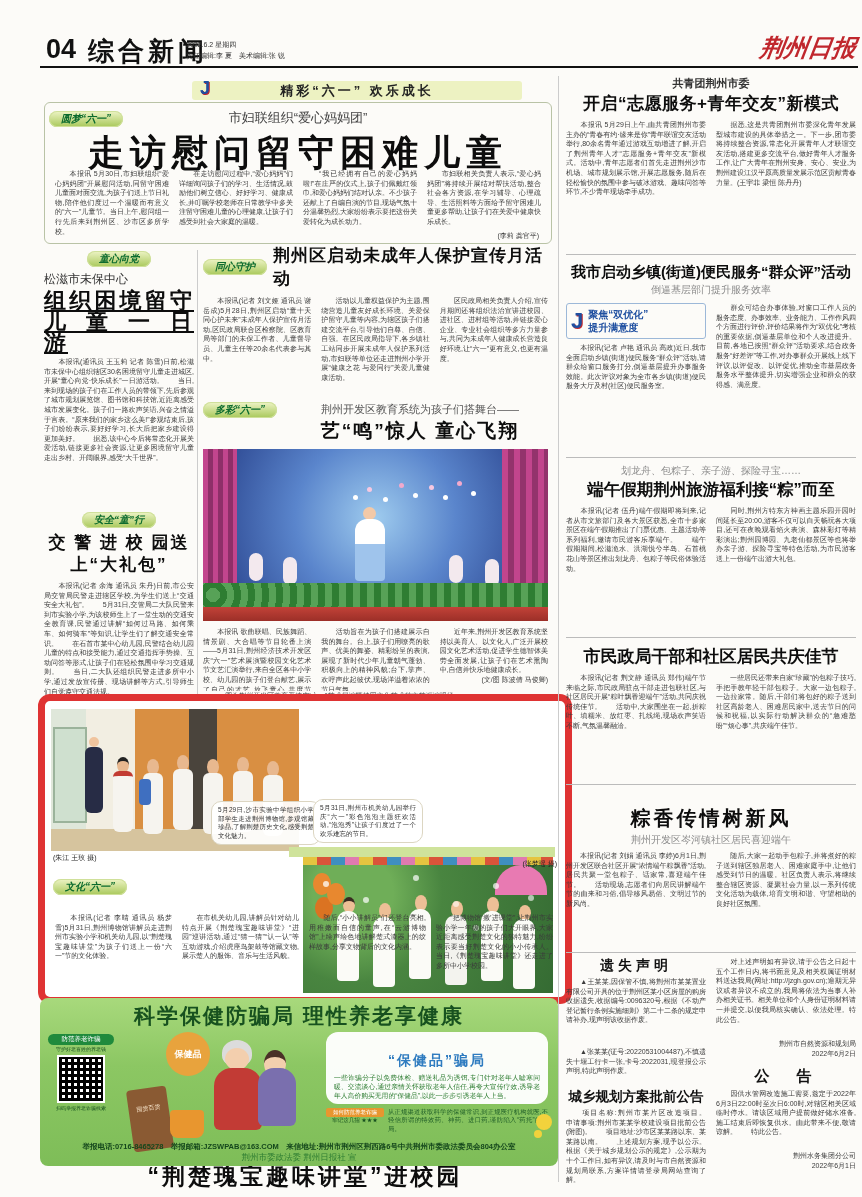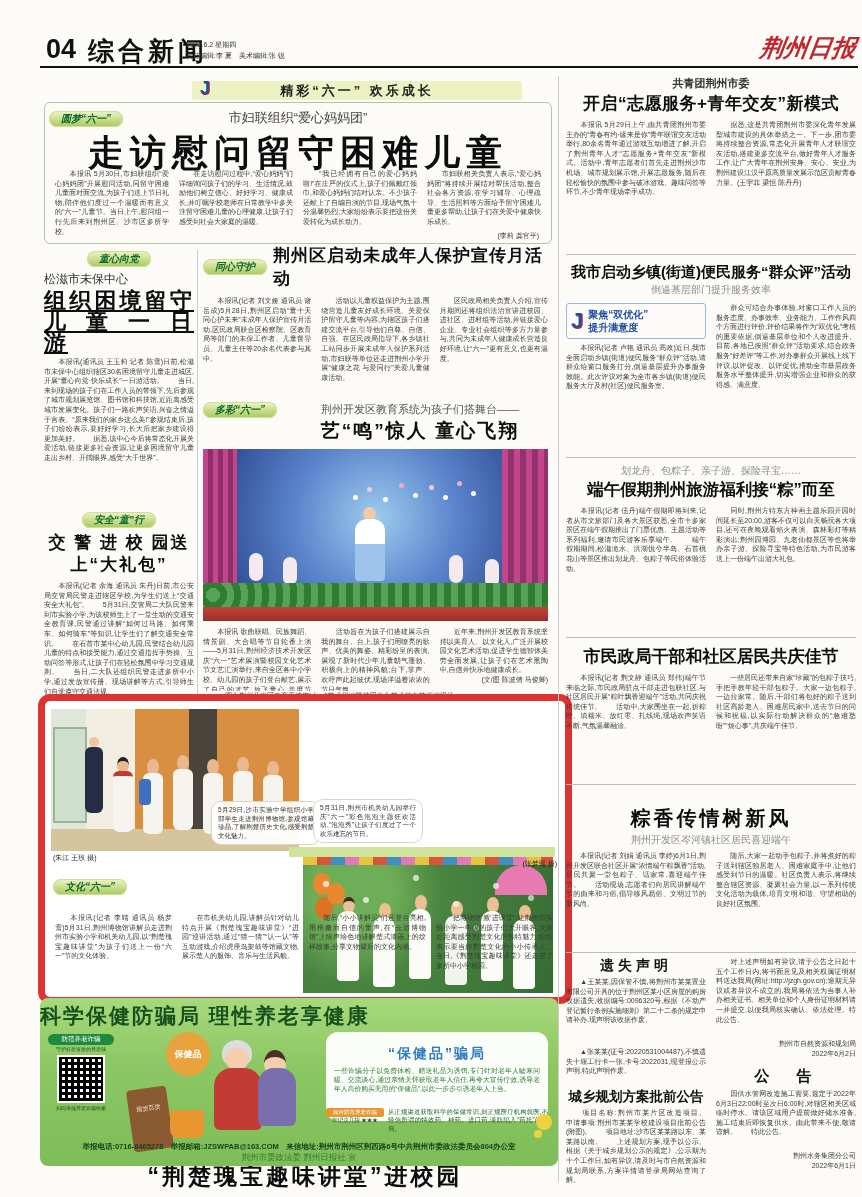--- a/index.html
+++ b/index.html
@@ -132,41 +132,41 @@
     <div class="headline" style="text-align:center;font-size:23px;letter-spacing:3px;margin-top:176px;">“荆楚瑰宝趣味讲堂”进校园</div>
     <div class="cols body-txt abs" style="left:10px;top:212px;width:498px;height:64px;">
       <div>　　本报讯(记者 李晴 通讯员 杨梦雪)5月31日,荆州博物馆讲解员走进荆州市实验小学和机关幼儿园,以“荆楚瑰宝趣味讲堂”为孩子们送上一份“六一”节的文化体验。</div>
       <div>　　在市机关幼儿园,讲解员针对幼儿特点开展《荆楚瑰宝趣味讲堂》“进园”巡讲活动,通过“猜一猜”“认一认”等互动游戏,介绍虎座鸟架鼓等馆藏文物,展示楚人的服饰、音乐与生活风貌。</div>
       <div>　　随后,“小小讲解员”们还登台亮相,用稚嫩而自信的童声,在“云游博物馆”上绘声绘色地讲解楚式漆器上的纹样故事,分享文物背后的文化内涵。</div>
       <div>　　“把博物馆‘搬’进课堂”,让荆州市实验小学一年级的孩子们大开眼界,大家近距离感受荆楚文化的独特魅力,纷纷表示要当好荆楚文化的小小传承人。当日,《荆楚瑰宝趣味讲堂》还走进了多所中小学校园。</div>
     </div>
   </div>
 
   <div class="abs" style="left:40px;top:998px;width:518px;height:168px;border-radius:8px;background:linear-gradient(180deg,#a8d97c 0,#8cc763 40%,#7ebd58 100%);overflow:hidden;">
-    <div style="text-align:left;font-size:21px;font-weight:900;letter-spacing:2px;color:#17511f;margin-top:4px;">科学保健防骗局  理性养老享健康</div>
+    <div style="text-align:center;font-size:21px;font-weight:900;letter-spacing:2px;color:#17511f;margin-top:4px;">科学保健防骗局  理性养老享健康</div>
 
     <div class="abs" style="left:8px;top:36px;width:66px;">
       <div style="background:#1f8a3c;color:#fff;font-size:6.5px;text-align:center;border-radius:8px;padding:1px 2px;">防范养老诈骗</div>
       <div style="color:#17511f;font-size:5px;text-align:center;margin-top:1px;">守护好老百姓的养老钱</div>
       <div style="margin:3px auto 0;width:44px;height:44px;background:repeating-linear-gradient(0deg,#000 0 3px,transparent 3px 6px),repeating-linear-gradient(90deg,#000 0 3px,#fff 3px 6px);border:2px solid #fff;"></div>
       <div style="color:#17511f;font-size:5px;text-align:center;margin-top:2px;">扫码举报养老诈骗线索</div>
     </div>
 
     <div class="abs" style="left:86px;top:34px;width:190px;height:106px;">
       <div class="abs" style="left:40px;top:0;width:44px;height:44px;border-radius:50%;background:#e8a33d;color:#fff;font-size:9px;font-weight:bold;display:flex;align-items:center;justify-content:center;">保健品</div>
       <div class="abs" style="left:96px;top:8px;width:30px;height:26px;border-radius:50% 50% 40% 40%;background:#dcdcdc;"></div>
       <div class="abs" style="left:99px;top:16px;width:24px;height:22px;border-radius:50%;background:#f3cfae;"></div>
       <div class="abs" style="left:88px;top:36px;width:48px;height:62px;border-radius:18px 18px 6px 6px;background:#c23b35;"></div>
       <div class="abs" style="left:138px;top:18px;width:22px;height:20px;border-radius:50%;background:#f3cfae;border-top:7px solid #4a3027;"></div>
       <div class="abs" style="left:132px;top:36px;width:38px;height:58px;border-radius:16px 16px 6px 6px;background:#7a6fae;"></div>
       <div class="abs" style="left:4px;top:56px;width:40px;height:46px;background:#8a5a33;border-radius:4px;transform:rotate(-8deg);color:#f5e2c8;font-size:6px;text-align:center;padding-top:16px;">囤货百货</div>
       <div class="abs" style="left:44px;top:78px;width:34px;height:28px;background:#e8962f;border-radius:4px 4px 8px 8px;"></div>
     </div>
 
-    <div class="abs" style="left:286px;top:34px;width:222px;height:89px;background:rgba(255,255,255,.96);border-radius:12px;padding:13px 8px;box-sizing:border-box;">
+    <div class="abs" style="left:286px;top:34px;width:222px;height:72px;background:rgba(255,255,255,.96);border-radius:12px;padding:20px 8px;box-sizing:border-box;">
       <div style="text-align:center;color:#2f7cc0;font-weight:900;font-size:14px;letter-spacing:2px;">“保健品”骗局</div>
       <div style="font-size:6.8px;line-height:9px;color:#2e7d32;text-align:justify;margin-top:3px;">一些诈骗分子以免费体检、赠送礼品为诱饵,专门针对老年人嘘寒问暖、交流谈心,通过亲情关怀获取老年人信任,再夸大宣传疗效,诱导老年人高价购买无用的“保健品”,以此一步步引诱老年人上当。</div>
     </div>
     <div class="abs" style="left:286px;top:110px;width:222px;display:flex;gap:4px;">
       <div style="width:58px;">
         <div style="background:#e8962f;color:#fff;font-size:5.5px;text-align:center;border-radius:2px;padding:1px;">如何防范养老诈骗</div>
         <div style="color:#17511f;font-size:5.5px;text-align:center;">牢记这几招 ★★★</div>
       </div>
       <div style="flex:1;font-size:6.3px;line-height:8.4px;color:#1d5c27;text-align:justify;">从正规渠道获取科学的保健常识,到正规医疗机构就医,不轻信所谓的特效药、神药、进口药,谨防陷入“药托”的骗局。</div>
     </div>

